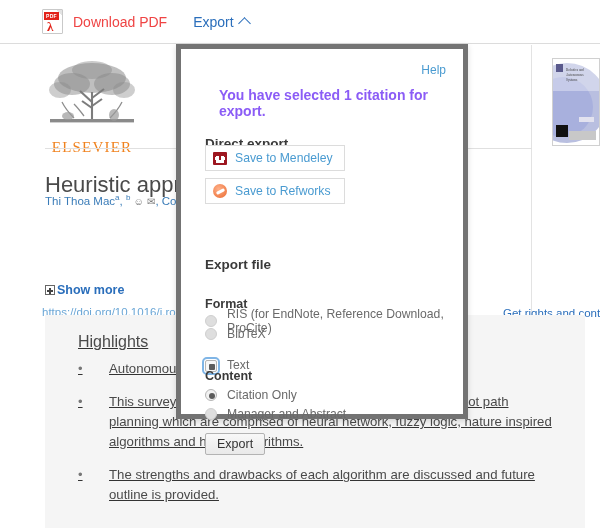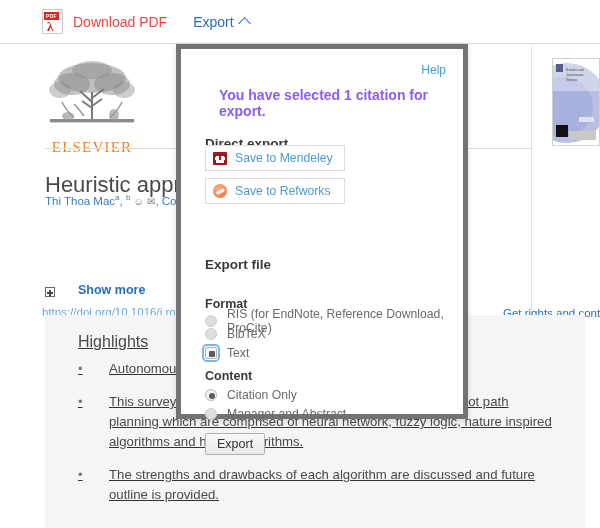--- a/index.html
+++ b/index.html
@@ -82,21 +82,21 @@
   }
   #author-line{
     position:absolute; left:45px; top:148px; width:487px;
     font-size:11.5px; color:#3a7cb8; white-space:nowrap;
   }
   #author-line sup{ font-size:8px; }
   .mini-ico{ font-size:10px; color:#7a7a7a; }
   #show-more{
     position:absolute; left:45px; top:238px;
     font-size:12.5px; color:#2a6ebb; font-weight:bold;
-    display:flex; align-items:flex-end; gap:23px; cursor:pointer;
+    display:flex; align-items:center; gap:2px; cursor:pointer;
   }
   .plusbox{
     display:inline-block; width:10px; height:10px;
     border:1px solid #666; position:relative;
   }
   .plusbox:before,.plusbox:after{
     content:""; position:absolute; background:#444;
   }
   .plusbox:before{ left:1px; top:4px; width:6px; height:1.5px; }
   .plusbox:after{ left:3.2px; top:1.8px; width:1.5px; height:6px; }
@@ -221,21 +221,21 @@
     width:6px; height:6px; border-radius:50%; background:#5c5c5c;
   }
   .radio.focused{
     outline:2px solid #7fb5e6; outline-offset:1px; border-radius:2px;
   }
   .radio.focused.checked{ border-radius:2px; background:#f7f7f7; }
   .radio.focused.checked:after{ border-radius:1px; left:2.5px; top:2.5px; width:6px; height:6px; }
 
   #fmt-0{ top:258px; }
   #fmt-1{ top:278px; }
-  #fmt-2{ top:297px; }
+  #fmt-2{ top:309px;align-items:flex-end; }
   #cnt-0{ top:339px; }
   #cnt-1{ top:358px; }
 
   #export-submit{
     position:absolute; left:24px; top:384px;
     padding:3px 11px; font-size:12.5px; color:#333;
     background:linear-gradient(#f8f8f8,#e9e9e9);
     border:1px solid #b3b3b3; border-radius:2px;
     font-family:"Liberation Sans", sans-serif; cursor:pointer;
   }

